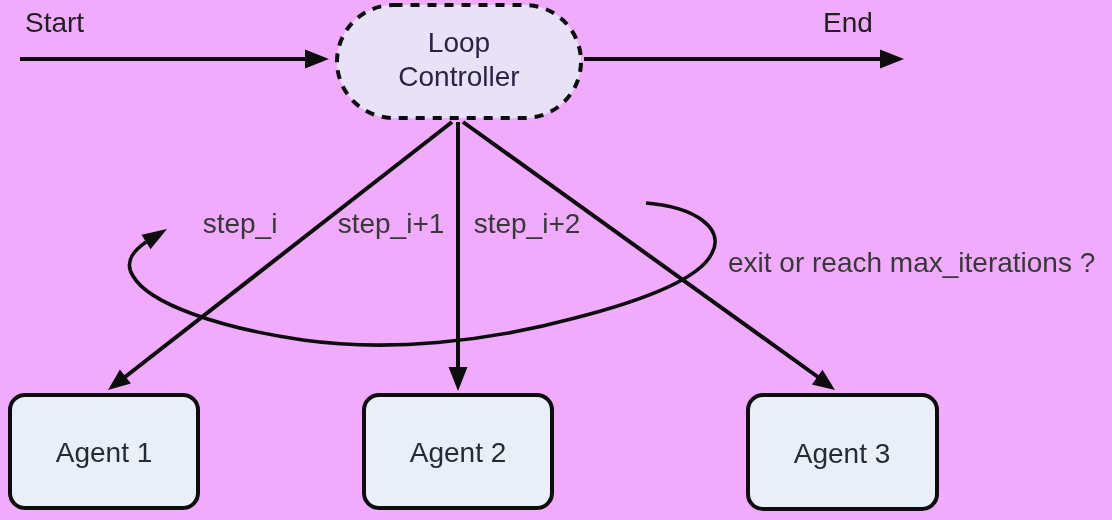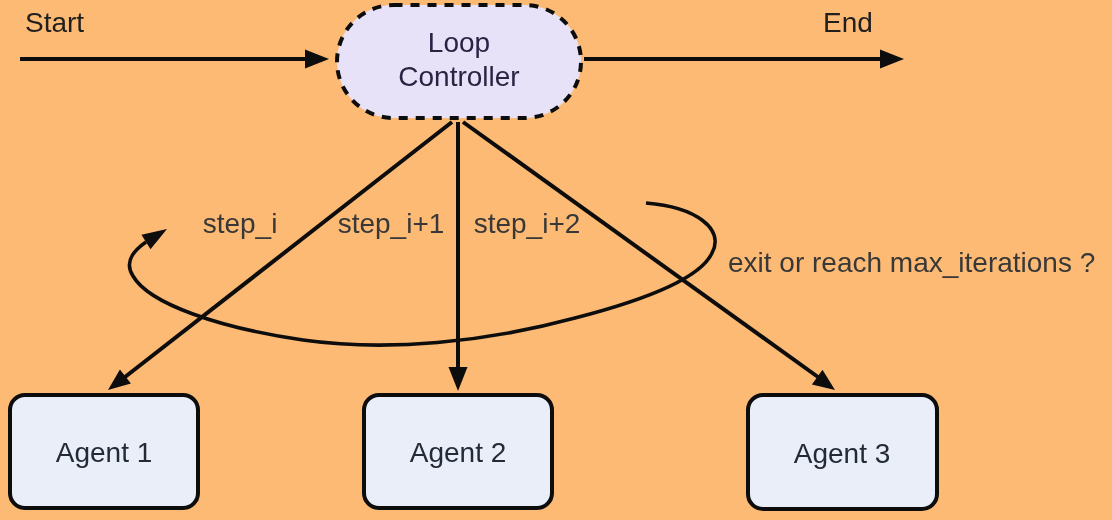--- a/index.html
+++ b/index.html
@@ -4,21 +4,21 @@
 <style>
   html, body {
     margin: 0;
     padding: 0;
     background: #ffffff;
   }
   .canvas-wrap {
     position: relative;
     width: 1112px;
     height: 520px;
-    background: #fdba74;
+    background: #f0abfc;
     font-family: "Liberation Sans", "DejaVu Sans", sans-serif;
   }
   svg text {
     font-family: "Liberation Sans", "DejaVu Sans", sans-serif;
   }
   .terminal-label {
     font-size: 28px;
     fill: #1f1f1f;
   }
   .edge-label {

